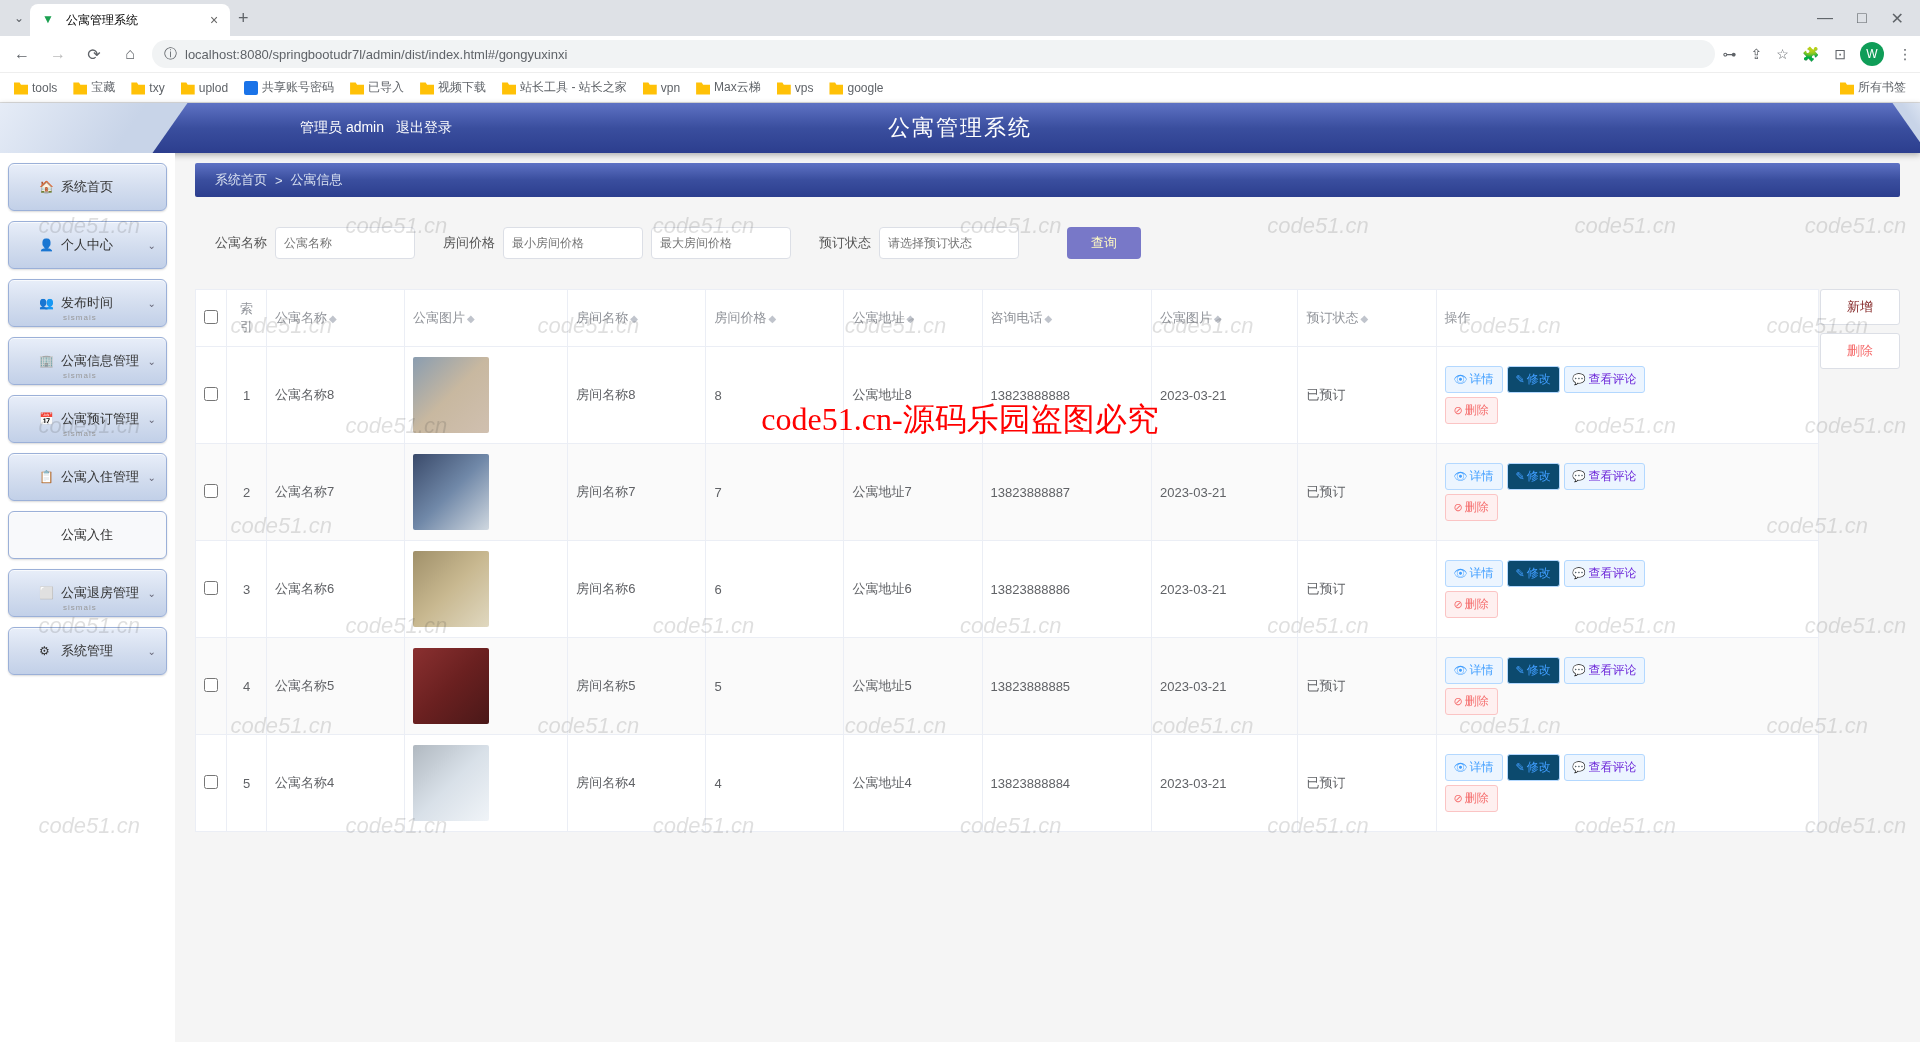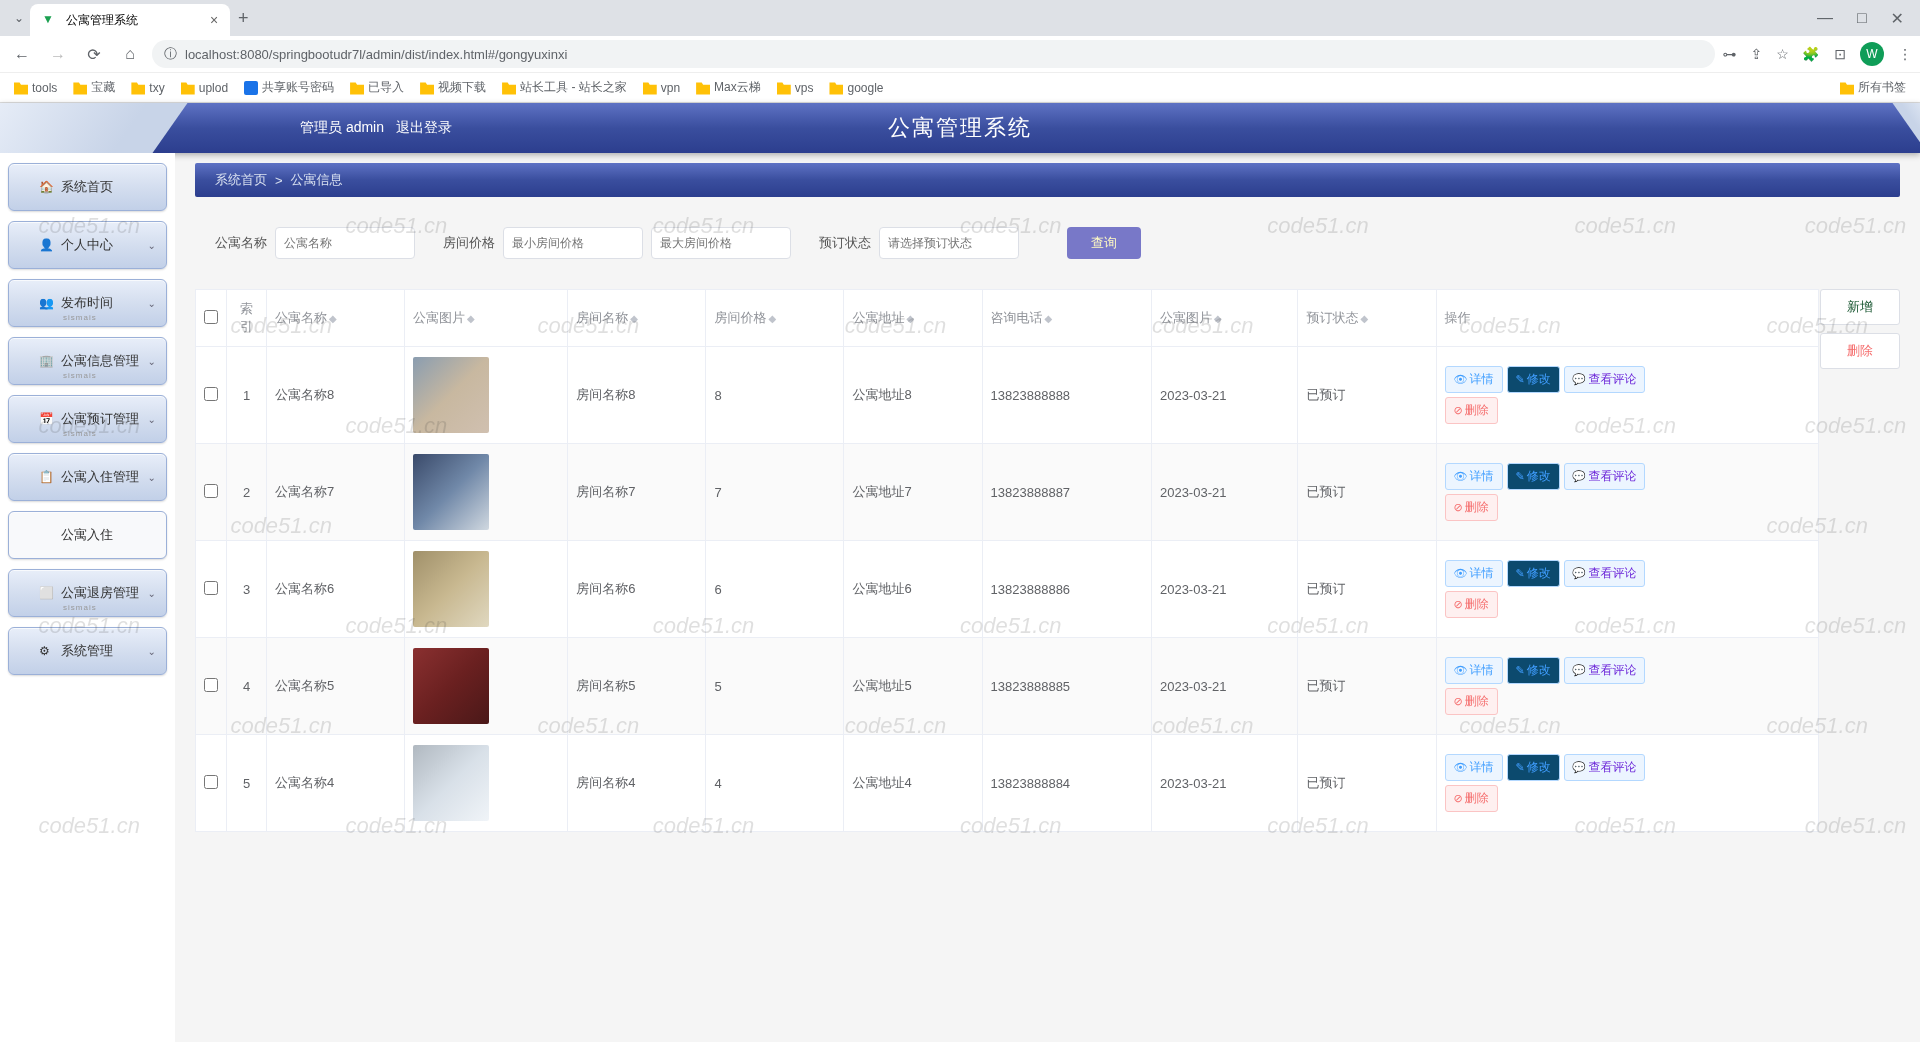--- a/index.html
+++ b/index.html
@@ -59,21 +59,21 @@
 .search-row { display: flex; align-items: center; gap: 8px; margin-bottom: 20px; font-size: 13px; color: #555; padding: 10px 0; }
 .search-label { margin-left: 20px; }
 .search-input { height: 32px; width: 140px; padding: 0 8px; border: 1px solid #dcdfe6; border-radius: 4px; font-size: 12px; }
 .search-btn { height: 32px; padding: 0 24px; background: #7878c8; color: #fef9c3; border: none; border-radius: 4px; font-size: 13px; cursor: pointer; margin-left: 40px; }
 
 .table-wrap { display: flex; gap: 1px; }
 .table-main { flex: 1; }
 .side-actions { width: 80px; }
 .side-btn { display: block; width: 100%; padding: 8px 0; margin-bottom: 8px; background: #fff; border: 1px solid #dcdfe6; border-radius: 3px; font-size: 13px; cursor: pointer; text-align: center; }
 .side-btn.del { color: #f56c6c; }
-.side-btn.add { color: #14532d; }
+.side-btn.add { color: #7f1d1d; }
 
 table { width: 100%; border-collapse: collapse; background: #fff; font-size: 13px; }
 th, td { border: 1px solid #ebeef5; padding: 10px 8px; text-align: left; color: #606266; }
 th { background: #fff; font-weight: 500; color: #909399; }
 .sort-icon { color: #c0c4cc; margin-left: 2px; font-size: 10px; display: inline-block; }
 .idx-col { width: 40px; text-align: center; }
 .cb-col { width: 30px; text-align: center; }
 tbody tr { height: 92px; }
 tbody tr:nth-child(even) { background: #fafafa; }
 .thumb { width: 76px; height: 76px; background: linear-gradient(135deg, #8a9db0, #c8b8a0, #d0c0b0); border-radius: 2px; display: block; }
@@ -190,20 +190,21 @@
   <div class="user-info">
     <span>管理员 admin</span>
     <span class="logout-link">退出登录</span>
   </div>
   <div class="app-title">公寓管理系统</div>
   <div class="header-fill"></div>
   <div class="header-right-bevel"></div>
 </div>
 
 <div class="app-body">
+  <div class="watermark">code51.cn-源码乐园盗图必究</div>
   <div id="small-watermarks">
       <div class="small-wm" style="top: 60px; left: 2%;">code51.cn</div>
       <div class="small-wm" style="top: 60px; left: 18%;">code51.cn</div>
       <div class="small-wm" style="top: 60px; left: 34%;">code51.cn</div>
       <div class="small-wm" style="top: 60px; left: 50%;">code51.cn</div>
       <div class="small-wm" style="top: 60px; left: 66%;">code51.cn</div>
       <div class="small-wm" style="top: 60px; left: 82%;">code51.cn</div>
       <div class="small-wm" style="top: 60px; left: 94%;">code51.cn</div>
       <div class="small-wm" style="top: 160px; left: 12%;">code51.cn</div>
       <div class="small-wm" style="top: 160px; left: 28%;">code51.cn</div>

